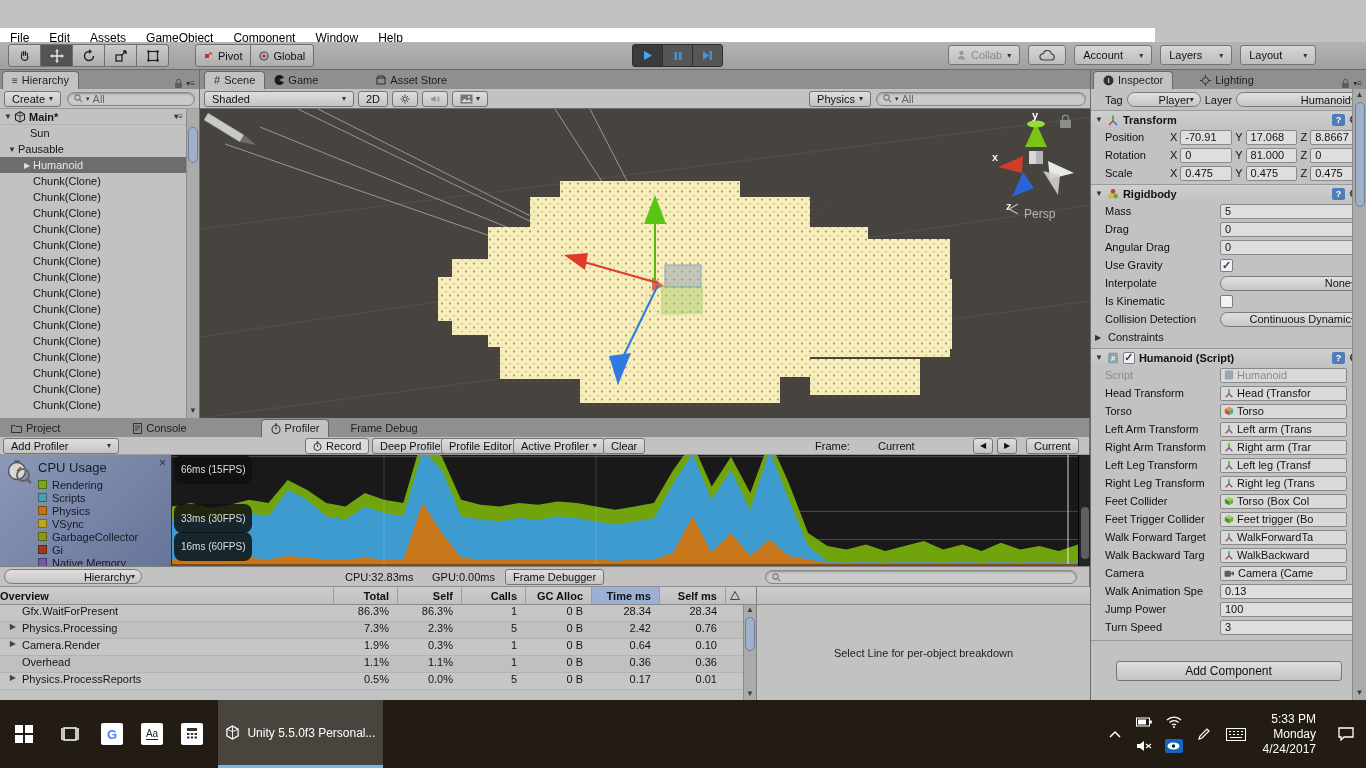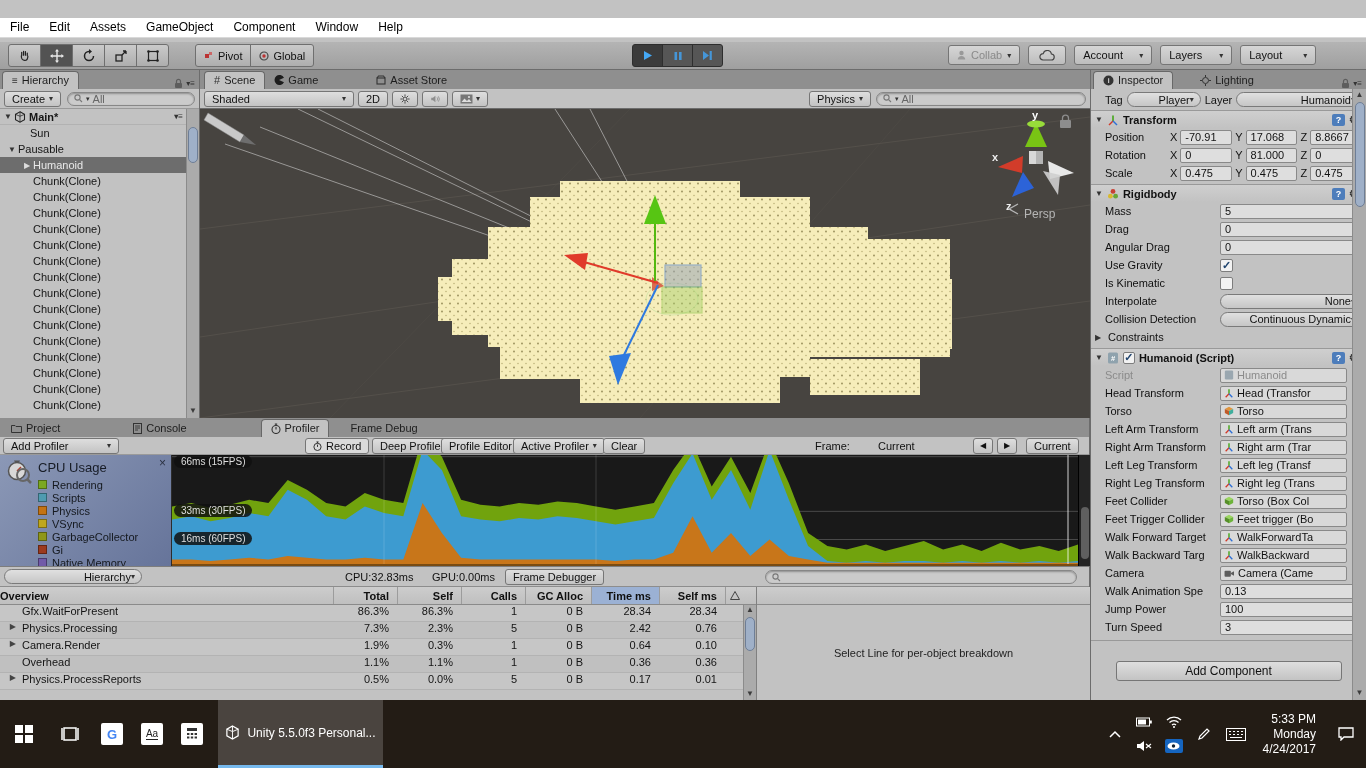--- a/index.html
+++ b/index.html
@@ -5,21 +5,21 @@
   *{box-sizing:border-box;margin:0;padding:0}
   html,body{background:#000}
   .screen{position:relative;width:1366px;height:768px;font-family:"Liberation Sans",sans-serif;
           background:#c2c2c2;overflow:hidden;font-size:11px;color:#111}
   .abs{position:absolute}
   svg{display:block}
   
   .titlebar{left:0;top:0;width:1366px;height:22px;background:#fff;display:flex;align-items:center;font-size:12px;color:#000}
   .winbtns{position:absolute;right:0;top:0;height:22px;display:flex}
   .winbtn{width:44px;height:22px;display:flex;align-items:center;justify-content:center;color:#111;font-size:11px}
-  .menubar{left:0;top:18px;width:1366px;height:20px;background:#fff;border-bottom:1px solid #d9d9d9;display:flex;align-items:flex-start;font-size:12px}
+  .menubar{left:0;top:28px;width:1155px;height:20px;background:#fff;border-bottom:1px solid #d9d9d9;display:flex;align-items:center;font-size:12px}
   .menu-item{padding:2px 10px;color:#000}
   
   .toolbar{left:0;top:42px;width:1366px;height:28px;background:linear-gradient(#b4b4b4,#9f9f9f);border-bottom:1px solid #6c6c6c}
   .toolbtn{width:33px;height:23px;background:linear-gradient(#cacaca,#aeaeae);border:1px solid #6f6f6f;margin-left:-1px;
            display:flex;align-items:center;justify-content:center}
   .toolbtn.first{border-radius:3px 0 0 3px;margin-left:0}
   .toolbtn.last{border-radius:0 3px 3px 0}
   .toolbtn.active{background:#535353}
   .grpbtn{height:23px;background:linear-gradient(#cacaca,#aeaeae);border:1px solid #6f6f6f;margin-left:-1px;display:flex;align-items:center;gap:4px;padding:0 8px;font-size:11px;color:#111}
   .playbtn{width:31px;height:23px;background:#565656;border:1px solod #2e2e2e;border:1px solid #2e2e2e;margin-left:-1px;display:flex;align-items:center;justify-content:center}
@@ -48,21 +48,21 @@
   
   .insp-row{display:flex;align-items:center;height:18px;padding:0 4px 0 14px;gap:3px}
   .insp-label{width:112px;flex:none;overflow:hidden;white-space:nowrap;color:#0f0f0f}
   .sec-head{display:flex;align-items:center;height:18px;padding:0 4px;gap:4px;font-weight:bold;border-top:1px solid #999;background:linear-gradient(#cfcfcf,#c2c2c2)}
   .helpdoc{width:13px;height:12px;background:#4d7dbb;border-radius:2px;color:#fff;font-size:9px;font-weight:bold;display:flex;align-items:center;justify-content:center}
   .gear{color:#333;font-size:10px}
   
   .prof-row{height:17px;display:flex;align-items:flex-start;border-bottom:1px solid #b3b3b3}
   .cell{flex:none;text-align:right;padding-right:8px;overflow:hidden;color:#141414}
   .hdrcell{font-weight:bold;border-left:1px solid #9c9c9c;height:100%;display:flex;align-items:center;justify-content:flex-end;padding-right:8px;color:#101010}
-  .chart-pill{position:absolute;background:rgba(16,16,16,.85);color:#dedede;font-size:10px;line-height:13px;padding:0 7px;border-radius:8px;white-space:nowrap}
+  .chart-pill{position:absolute;background:rgba(16,16,16,.85);color:#dedede;font-size:10px;line-height:13px;padding:8px 7px;border-radius:8px;white-space:nowrap}
   .leg-item{display:flex;align-items:center;gap:5px;height:13px;color:#15191f}
   .leg-swatch{width:9px;height:9px;border:1px solid rgba(0,0,0,.35)}
   
   .sb-track{background:#ababab;border-left:1px solid #8b8b8b}
   .sb-thumb{background:#9fb0c8;border:1px solid #6e7e96;border-radius:6px}
   .sb-arrow{color:#3c3c3c;font-size:8px;text-align:center;line-height:12px}
   
   .taskbar{left:0;top:700px;width:1366px;height:68px;background:#231c15;display:flex;align-items:center;color:#fff}
   .tb-item{height:68px;display:flex;align-items:center;justify-content:center}
   .tile{width:22px;height:22px;background:#fff;border-radius:2px;display:flex;align-items:center;justify-content:center}
@@ -789,29 +789,29 @@
           <span>0</span>
         </div>
       </div>
     <div class="insp-row">
         <span class="insp-label">Use Gravity</span>
         <div class="chk">
           <span>✓</span>
         </div>
       </div>
     <div class="insp-row">
-        <span class="insp-label">Is Kinematic</span>
-        <div class="chk"></div>
-      </div>
-    <div class="insp-row">
         <span class="insp-label">Interpolate</span>
         <div class="pop" style="flex:1">
           <span>None</span>
           <span class="caret">▾</span>
         </div>
+      </div>
+    <div class="insp-row">
+        <span class="insp-label">Is Kinematic</span>
+        <div class="chk"></div>
       </div>
     <div class="insp-row">
         <span class="insp-label">Collision Detection</span>
         <div class="pop" style="flex:1">
           <span>Continuous Dynamic</span>
           <span class="caret">▾</span>
         </div>
       </div>
     <div class="insp-row" style="padding-left:4px">
         <span class="caret" style="width:10px">▶</span>

